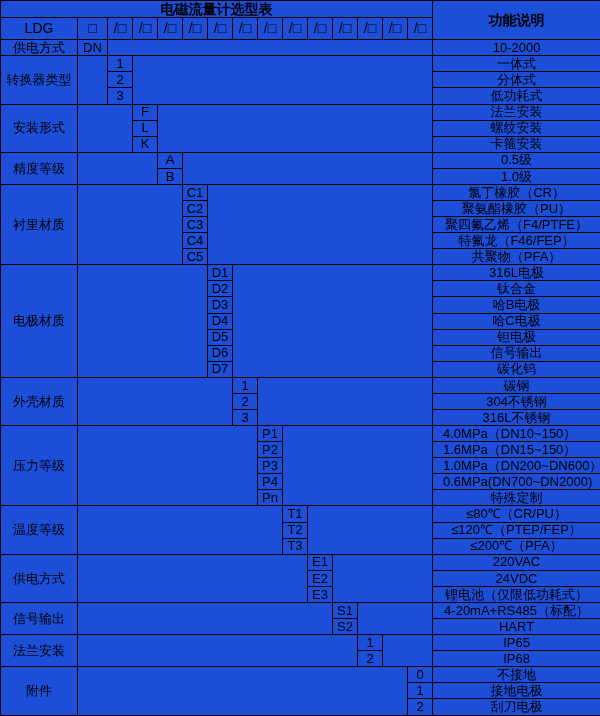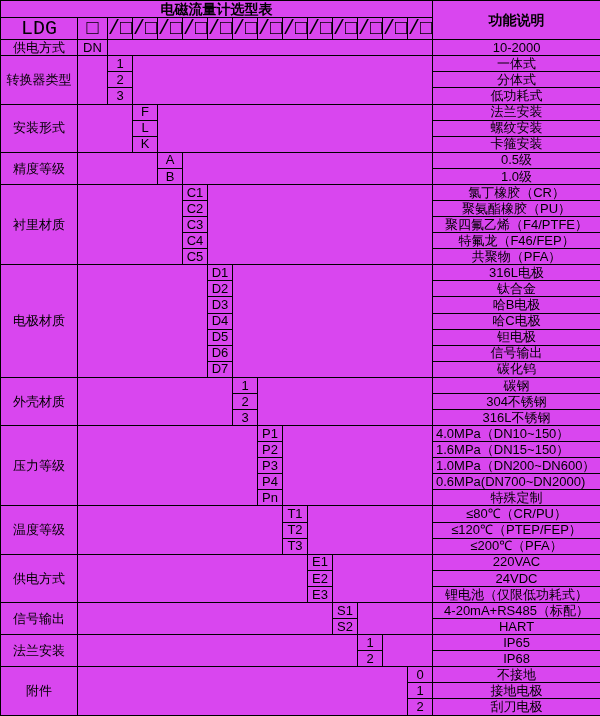--- a/index.html
+++ b/index.html
@@ -1,30 +1,30 @@
 <!DOCTYPE html>
 <html><head>
 <meta charset="utf-8">
 <style>
   html,body{margin:0;padding:0;background:#fff;}
   body{width:600px;font-family:"Liberation Sans",sans-serif;color:#000;}
-  table.sel{border-collapse:collapse;table-layout:fixed;width:600px;height:716px;background:#d946ef;}
+  table.sel{border-collapse:collapse;table-layout:fixed;width:600px;height:716px;background:#1d4ed8;}
   table.sel td{border:1px solid #000;padding:0;text-align:center;vertical-align:middle;
     font-size:13px;line-height:1.05;overflow:hidden;white-space:nowrap;}
   tr.r-title{height:17px;}
   tr.r-title td{font-size:14px;font-weight:bold;}
   td.fn-head{font-size:14px;font-weight:bold;border-radius:7px;}
   tr.r-ldg{height:22px;}
-  tr.r-ldg td{font-size:20px;font-family:Liberation Mono, monospace;}
+  tr.r-ldg td{font-size:14px;}
   td.prefix{text-align:center;}
   tr.r-opt{height:16px;}
   td.lbl{font-size:13px;}
   td.code{font-size:12px;}
   td.desc{font-size:13px;}
-  td.desc.left{text-align:left;padding-left:3px;}
+  td.desc.left{text-align:left;padding-left:10px;}
 </style>
 </head>
 <body>
 
 <table class="sel">
   <colgroup>
     <col style="width:77px">
     <col style="width:30px">
     <col style="width:25px">
       <col style="width:25px">

